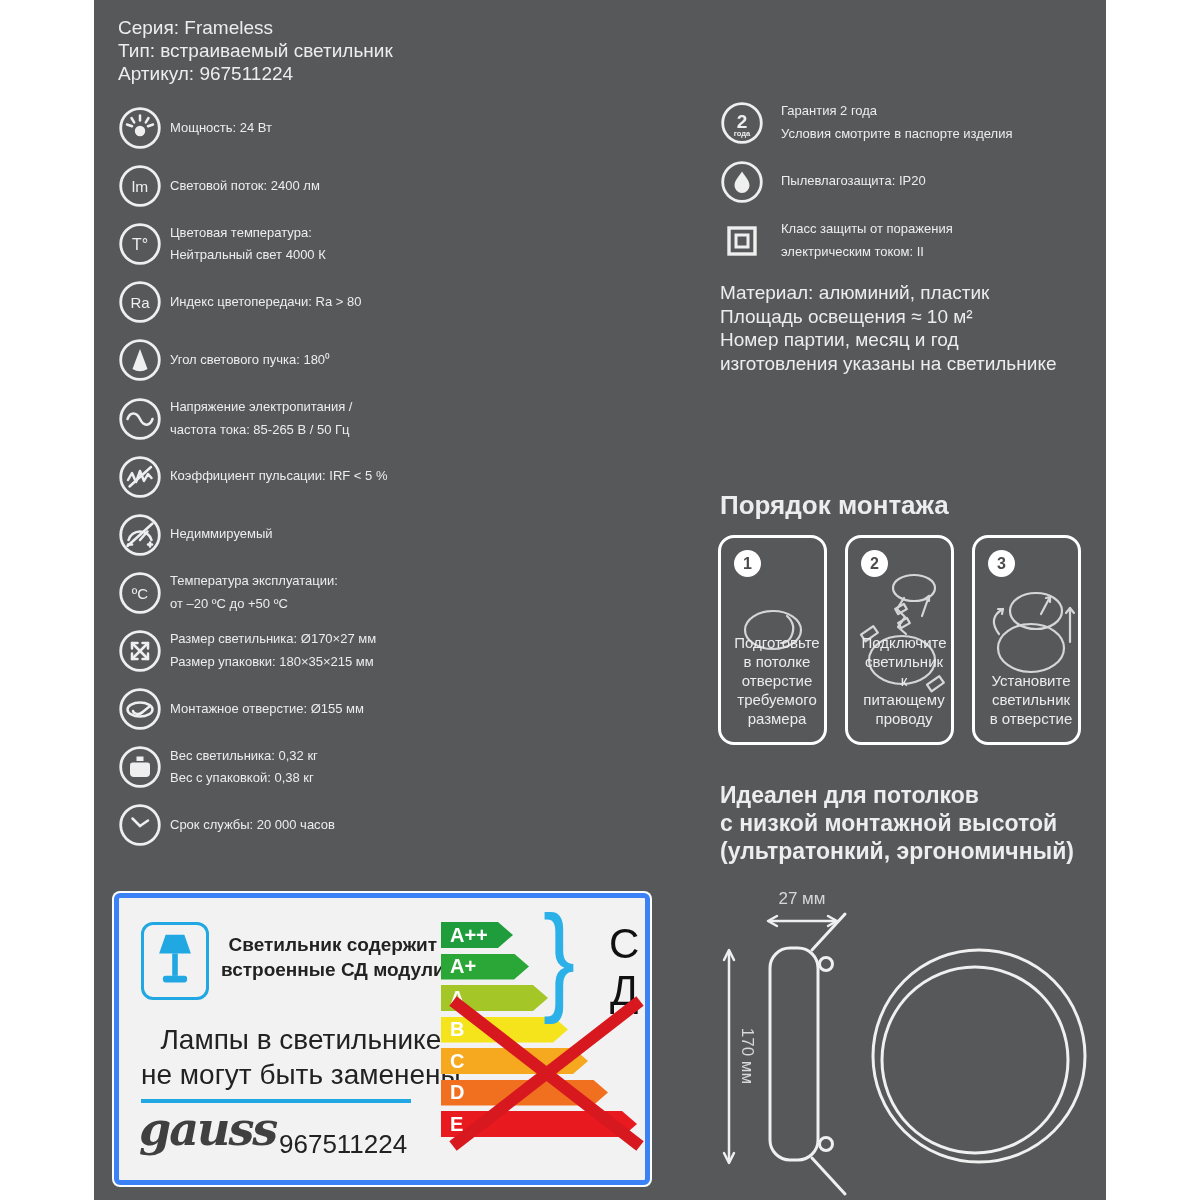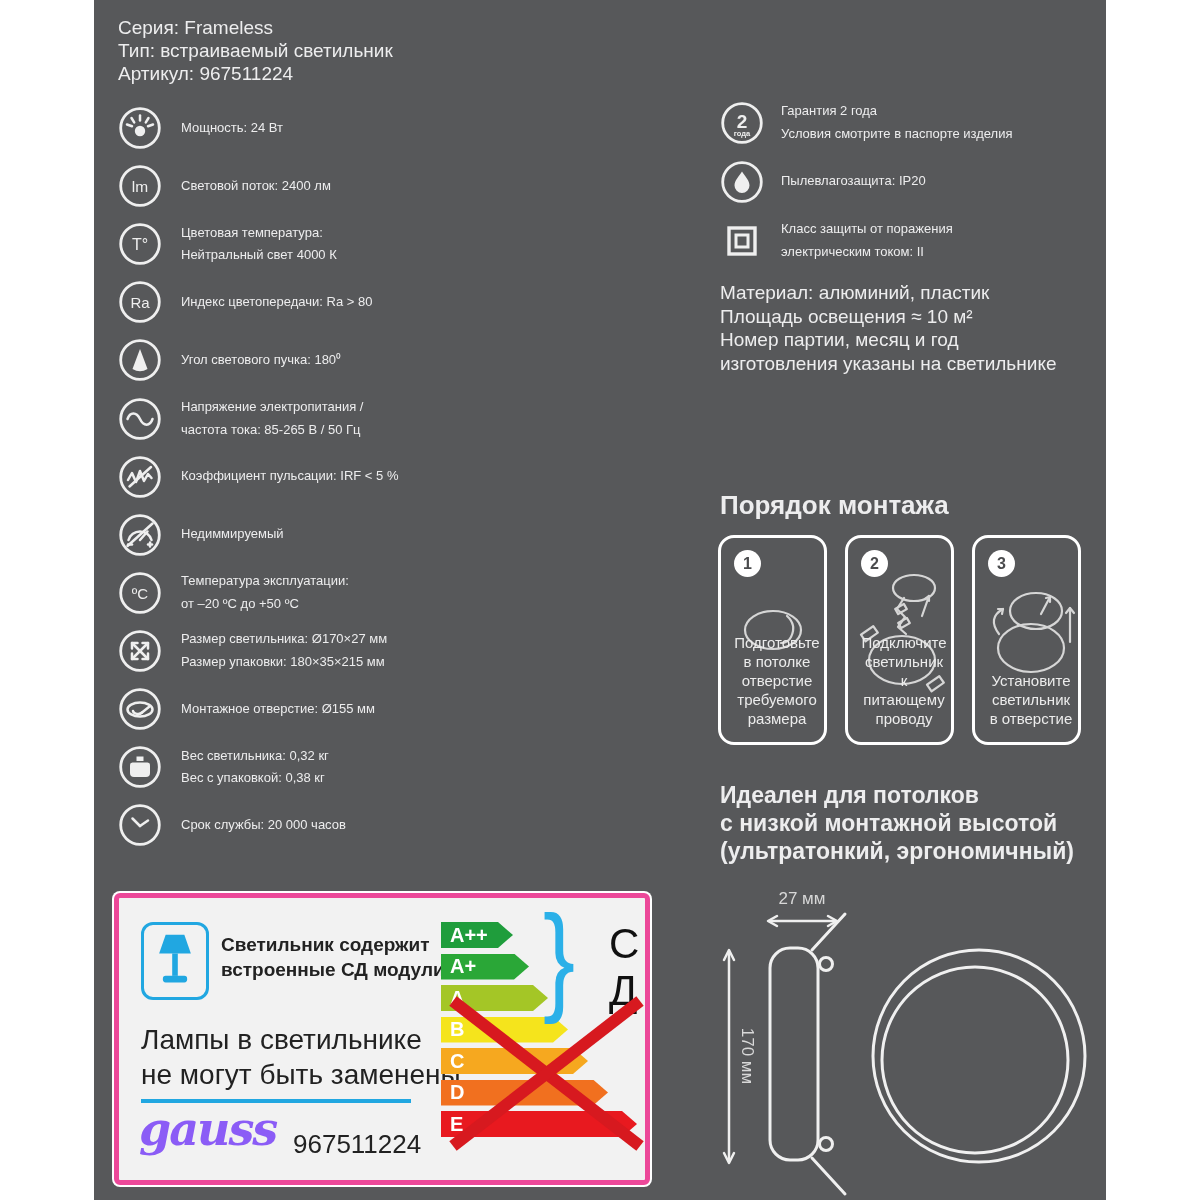--- a/index.html
+++ b/index.html
@@ -3,21 +3,21 @@
 <meta charset="utf-8">
 <style>
   html,body{margin:0;padding:0;background:#ffffff;}
   body{width:1200px;height:1200px;position:relative;font-family:"Liberation Sans",sans-serif;}
   .panel{position:absolute;left:94px;top:0;width:1012px;height:1200px;background:#57585a;color:#ededee;overflow:hidden;}
   .abs{position:absolute;}
   
   .hdr{left:24px;top:16px;font-size:19px;line-height:23px;}
   
   .spec-list{left:24px;top:99px;display:flex;flex-direction:column;}
-  .spec-row{height:58.1px;display:flex;align-items:center;gap:19px;}
+  .spec-row{height:58.1px;display:flex;align-items:center;gap:8px;}
   .spec-row2{height:59px;display:flex;align-items:center;gap:17px;}
   .spec-text{font-size:13px;line-height:22.5px;}
   .ic{width:44px;height:44px;flex:0 0 44px;display:block;}
   .ring{fill:none;stroke:#efefef;stroke-width:2.8;}
   .st{fill:none;stroke:#efefef;stroke-width:2.5;stroke-linecap:round;stroke-linejoin:round;}
   .fl{fill:#efefef;stroke:none;}
   .it{fill:#efefef;font-family:"Liberation Sans",sans-serif;text-anchor:middle;}
   
   .right-specs{left:626px;top:93px;display:flex;flex-direction:column;}
   .tb{font-size:19px;line-height:23.5px;}
@@ -26,27 +26,27 @@
   .b{font-weight:bold;}
   .montage-title{left:626px;top:490px;font-size:26px;font-weight:bold;}
   .cards{left:624px;top:535px;display:flex;gap:18px;}
   .step-card{position:relative;width:109px;height:210px;border:3px solid #ffffff;border-radius:16px;box-sizing:border-box;}
   .badge{position:absolute;left:13px;top:12px;width:27px;height:27px;border-radius:50%;background:#ffffff;color:#4a4b4d;font-weight:bold;font-size:16px;display:flex;align-items:center;justify-content:center;}
   .ill{position:absolute;left:0;top:30px;}
   .ils{fill:none;stroke:#d6d6d6;stroke-width:2.2;stroke-linecap:round;stroke-linejoin:round;}
   .caption{position:absolute;left:13px;right:4px;bottom:14px;font-size:15px;line-height:19px;color:#ececec;text-align:center;}
   .ideal{left:626px;top:781px;font-size:23px;font-weight:bold;line-height:28px;}
   
-  .energy{left:20px;top:893px;width:536px;height:292px;box-sizing:border-box;background:#f2f2f2;border:5px solid #ec4899;border-radius:6px;box-shadow:0 0 0 2px #ffffff;}
+  .energy{left:20px;top:893px;width:536px;height:292px;box-sizing:border-box;background:#f2f2f2;border:5px solid #3b82f6;border-radius:6px;box-shadow:0 0 0 2px #ffffff;text-align:center;}
   .lamp-box{left:22px;top:24px;width:62px;height:72px;border:3px solid #21a7e1;border-radius:12px;}
   .note1{left:102px;top:34px;font-size:19px;font-weight:bold;color:#222222;line-height:25px;}
   .note2{left:22px;top:124px;font-size:28px;color:#222222;line-height:35px;}
   .blue-line{left:22px;top:201px;width:270px;height:4px;background:#21a7e1;}
-  .brand{left:20px;top:204px;font-family:"DejaVu Serif",serif;font-style:italic;font-weight:bold;font-size:46px;color:#8b5cf6;letter-spacing:-2px;}
-  .article2{left:174px;top:231px;font-size:26px;color:#222222;}
+  .brand{left:20px;top:204px;font-family:"DejaVu Serif",serif;font-style:italic;font-weight:bold;font-size:46px;color:#404040;letter-spacing:-2px;}
+  .article2{left:160px;top:231px;font-size:26px;color:#222222;}
   .bars{left:322px;top:24px;display:flex;flex-direction:column;gap:5.5px;}
   .bar{height:26px;box-sizing:border-box;display:flex;align-items:center;padding-left:9px;color:#ffffff;font-weight:bold;font-size:20px;clip-path:polygon(0 0,calc(100% - 15px) 0,100% 50%,calc(100% - 15px) 100%,0 100%);}
   .brace{left:420px;top:14px;font-size:120px;line-height:90px;color:#2bb0e8;transform:scaleX(.8);}
   .letters{left:490px;top:22px;font-size:42px;line-height:47px;color:#111111;}
   .x-overlay{position:absolute;left:0;top:0;width:556px;height:282px;}
   
   .dims{left:621px;top:878px;}
   .dim-txt{fill:#d8d8d8;font-family:"Liberation Sans",sans-serif;font-size:17px;text-anchor:middle;}
 </style>
 </head>

